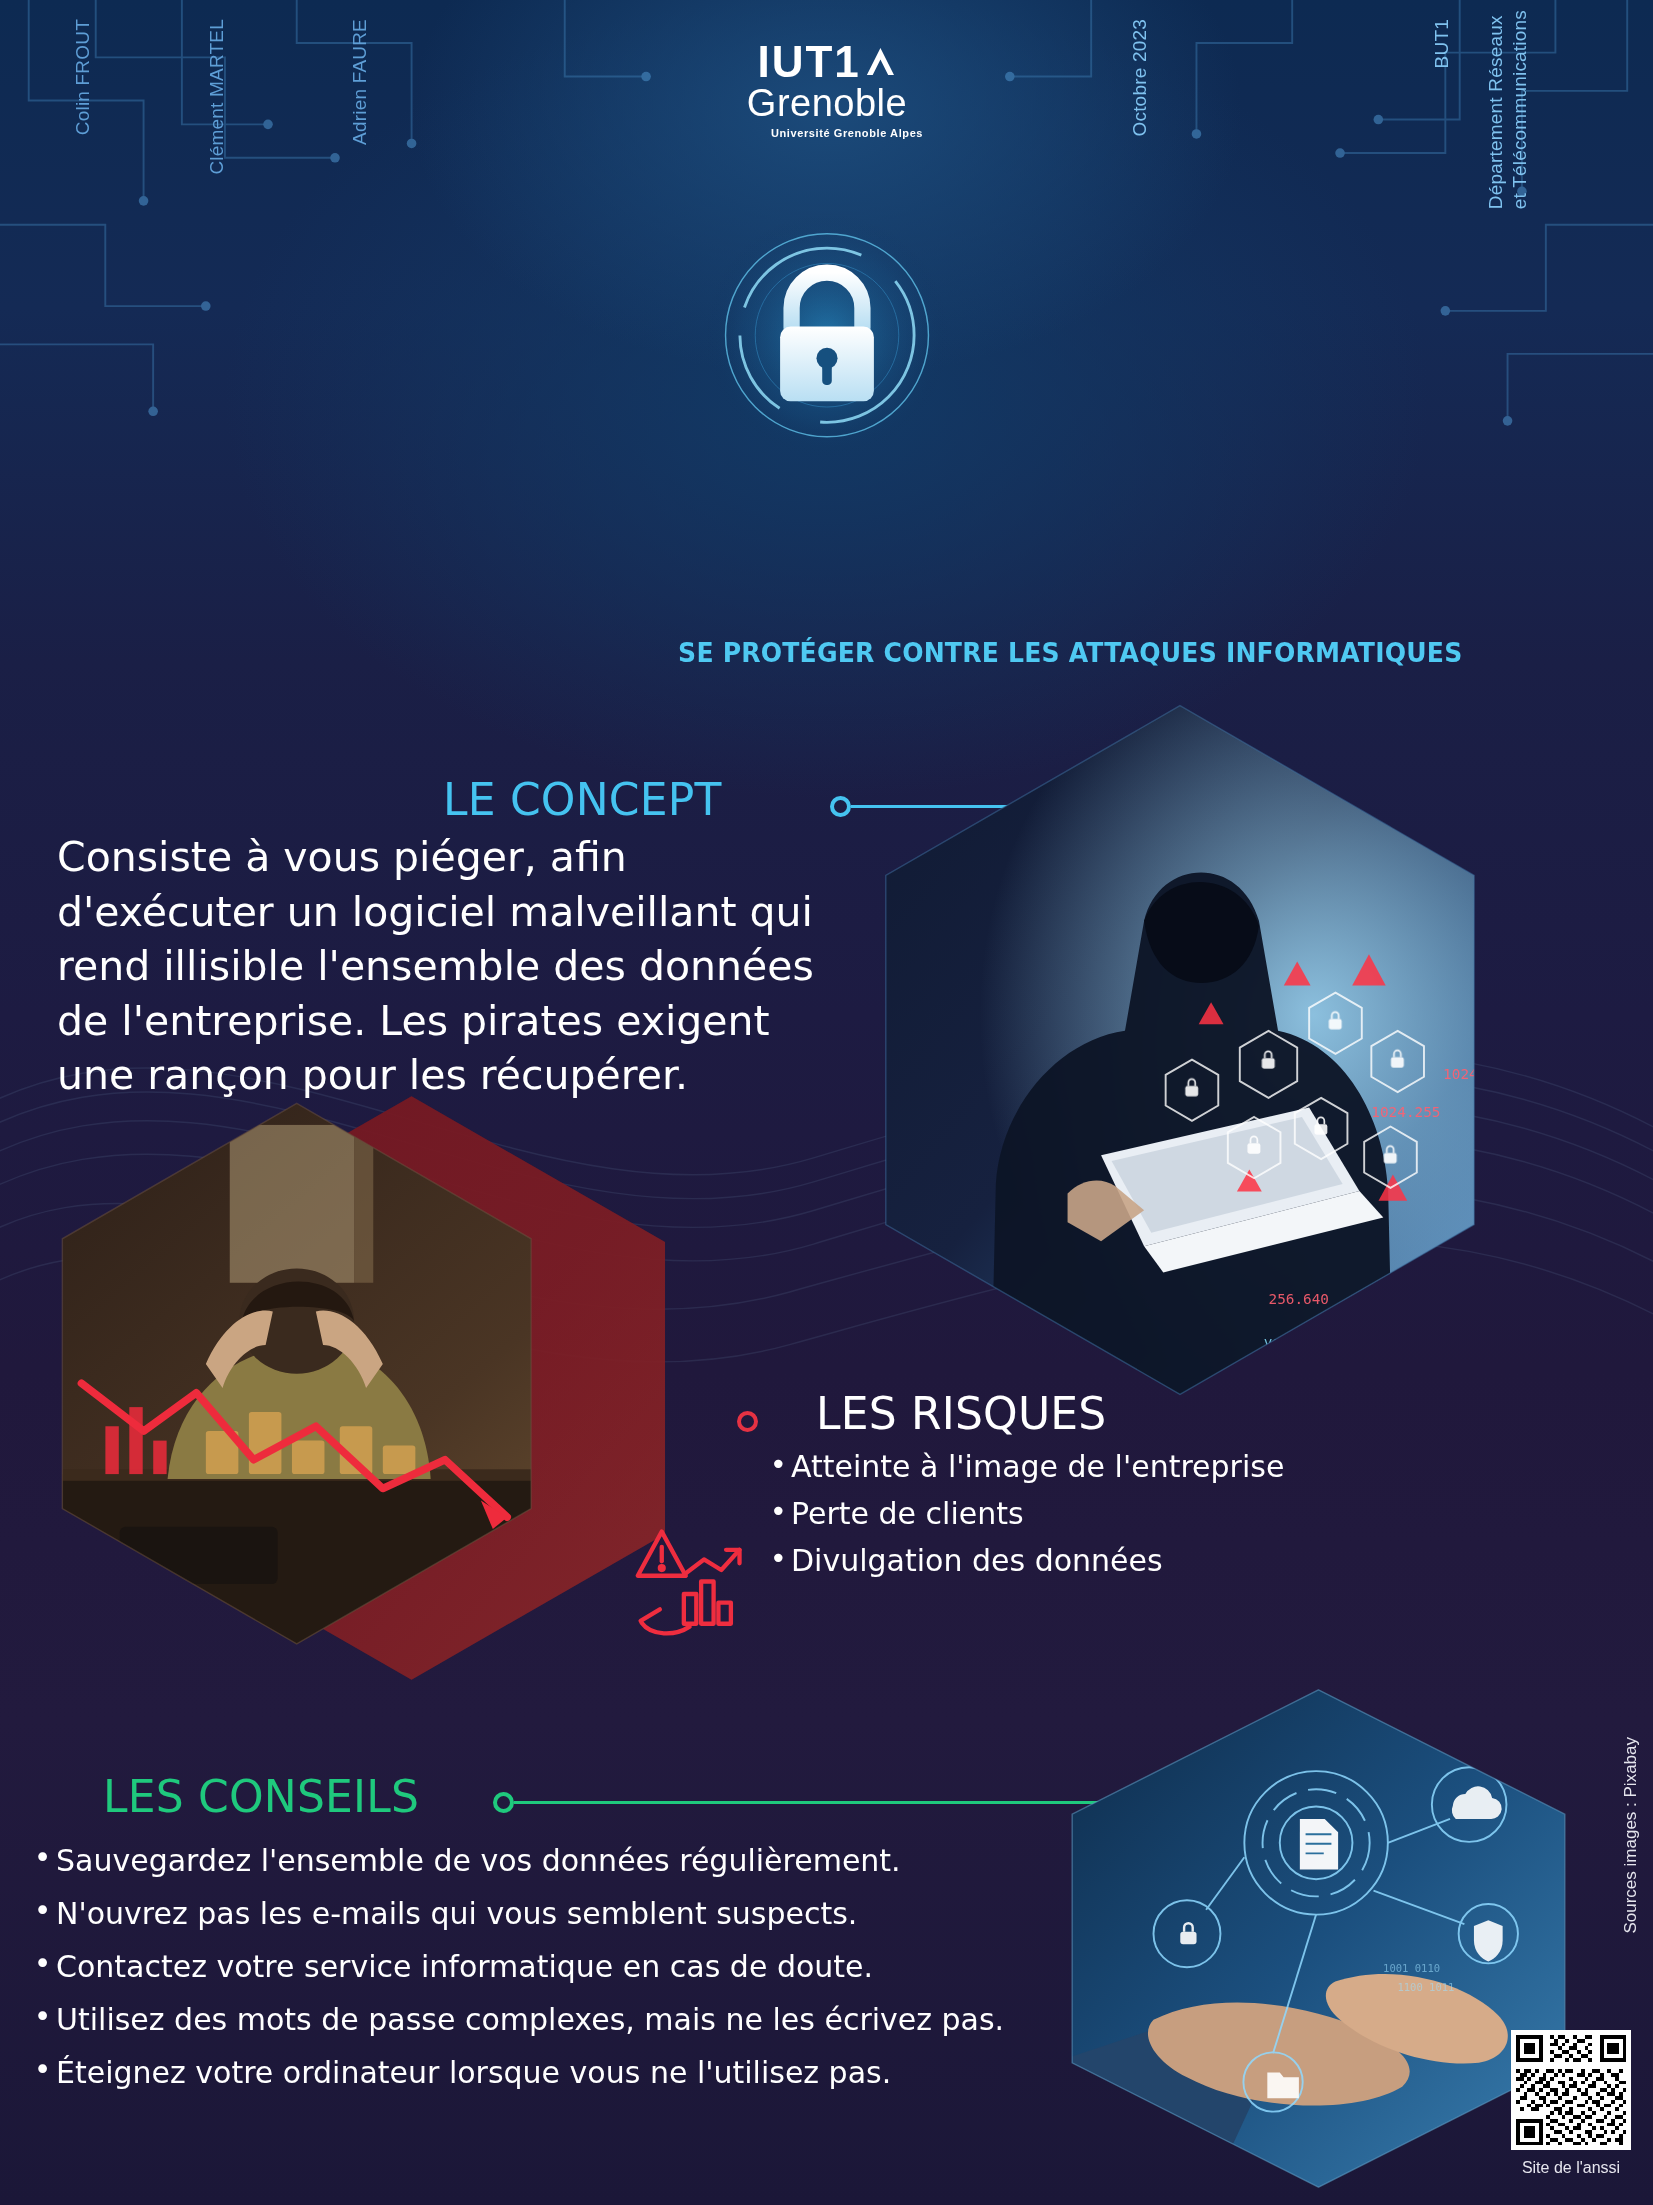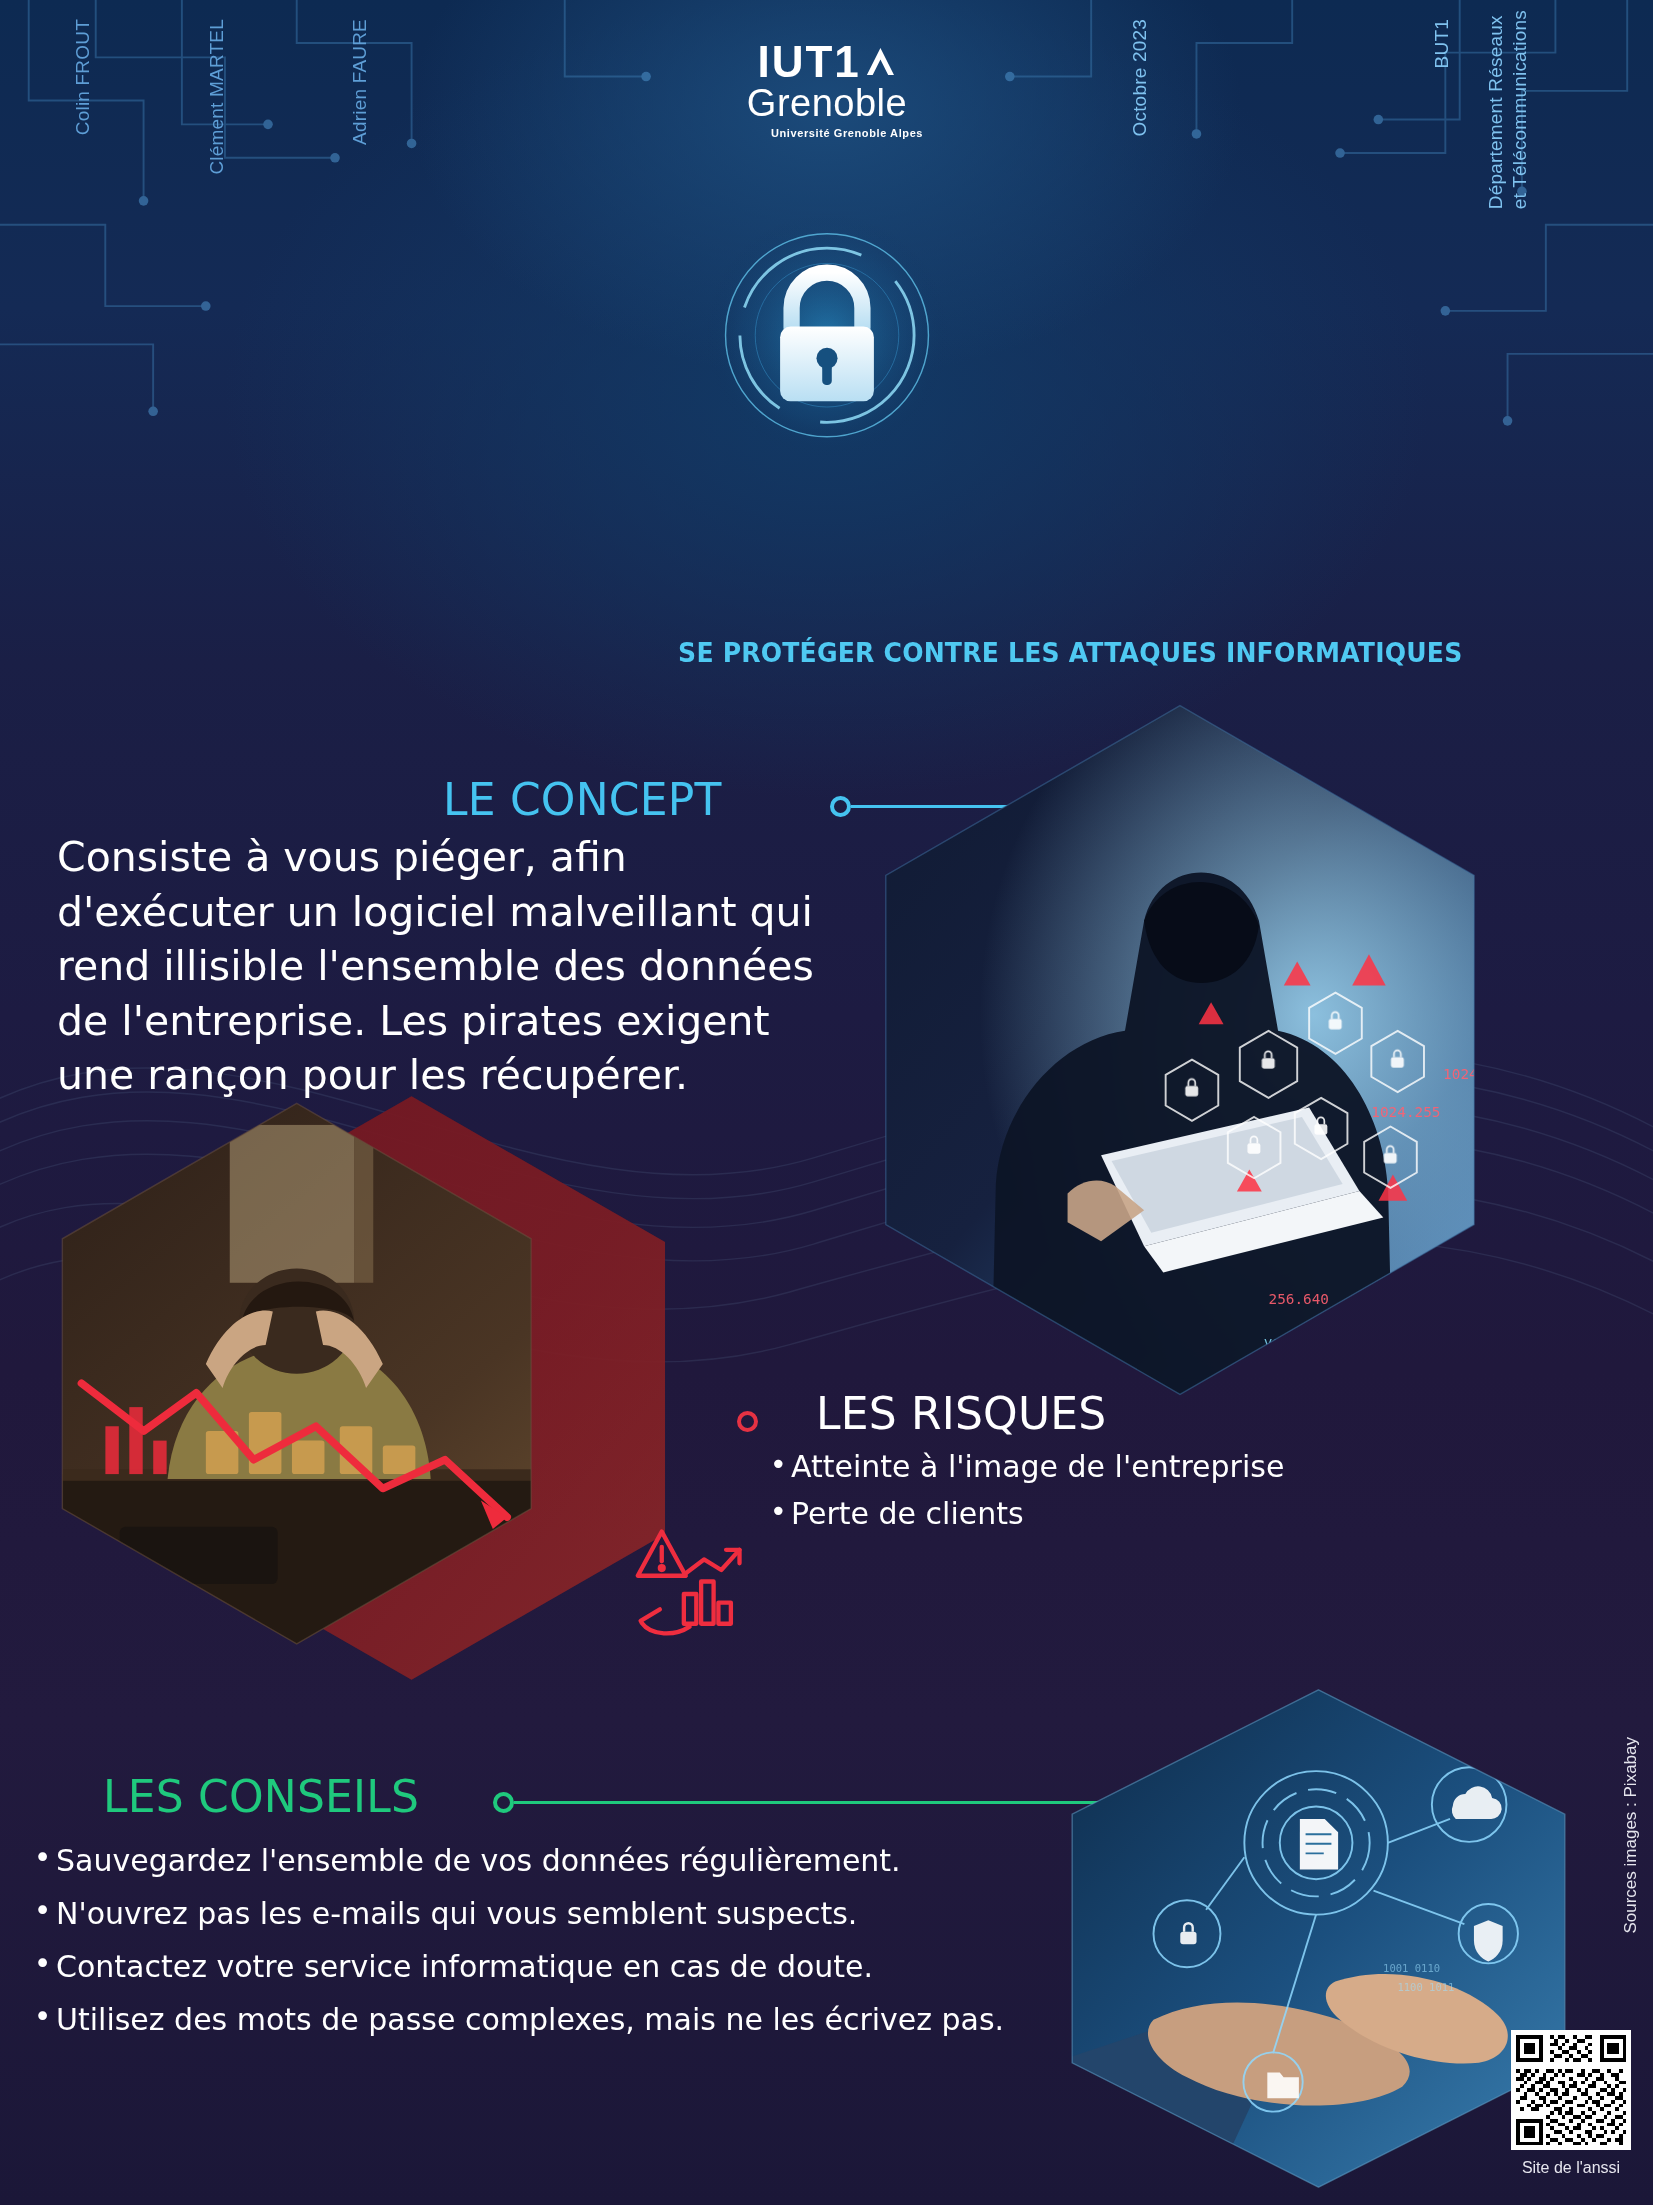--- a/index.html
+++ b/index.html
@@ -403,33 +403,35 @@
         <rect x="180" y="168" width="26" height="44"></rect>
         <polyline points="108,110 150,78 186,100 224,58"></polyline>
         <polyline points="224,58 196,58 224,58 224,86"></polyline>
       </g>
     </svg>
   </div>
 
   <ul class="risk-list">
     <li>Atteinte à l'image de l'entreprise</li>
     <li>Perte de clients</li>
+    <li>Divulgation des données</li>
   </ul>
 
   <div class="sec-head conseil-head">LES CONSEILS</div>
   <div class="dotline" style="top:1792px; left:493px; color:#1fc97d; width:613px;">
     <span class="circ"></span>
     <span class="bar" style="width:589px;"></span>
   </div>
 
   <ul class="conseil-list">
     <li>Sauvegardez l'ensemble de vos données régulièrement.</li>
     <li>N'ouvrez pas les e-mails qui vous semblent suspects.</li>
     <li>Contactez votre service informatique en cas de doute.</li>
     <li>Utilisez des mots de passe complexes, mais ne les écrivez pas.</li>
+    <li>Éteignez votre ordinateur lorsque vous ne l'utilisez pas.</li>
   </ul>
 
   <div class="hex" style="top:1685px; left:1067px; width:503px; height:507px;">
     <svg viewBox="0 0 1050 1060" width="503" height="507">
       <defs>
         <clipPath id="hexC">
             <polygon points="525,10 1040,270 1040,790 525,1050 10,790 10,270"></polygon>
           </clipPath>
         <linearGradient id="techBg" x1="0" y1="0" x2="1" y2="1">
           <stop offset="0%" stop-color="#0e2b4a"></stop>

